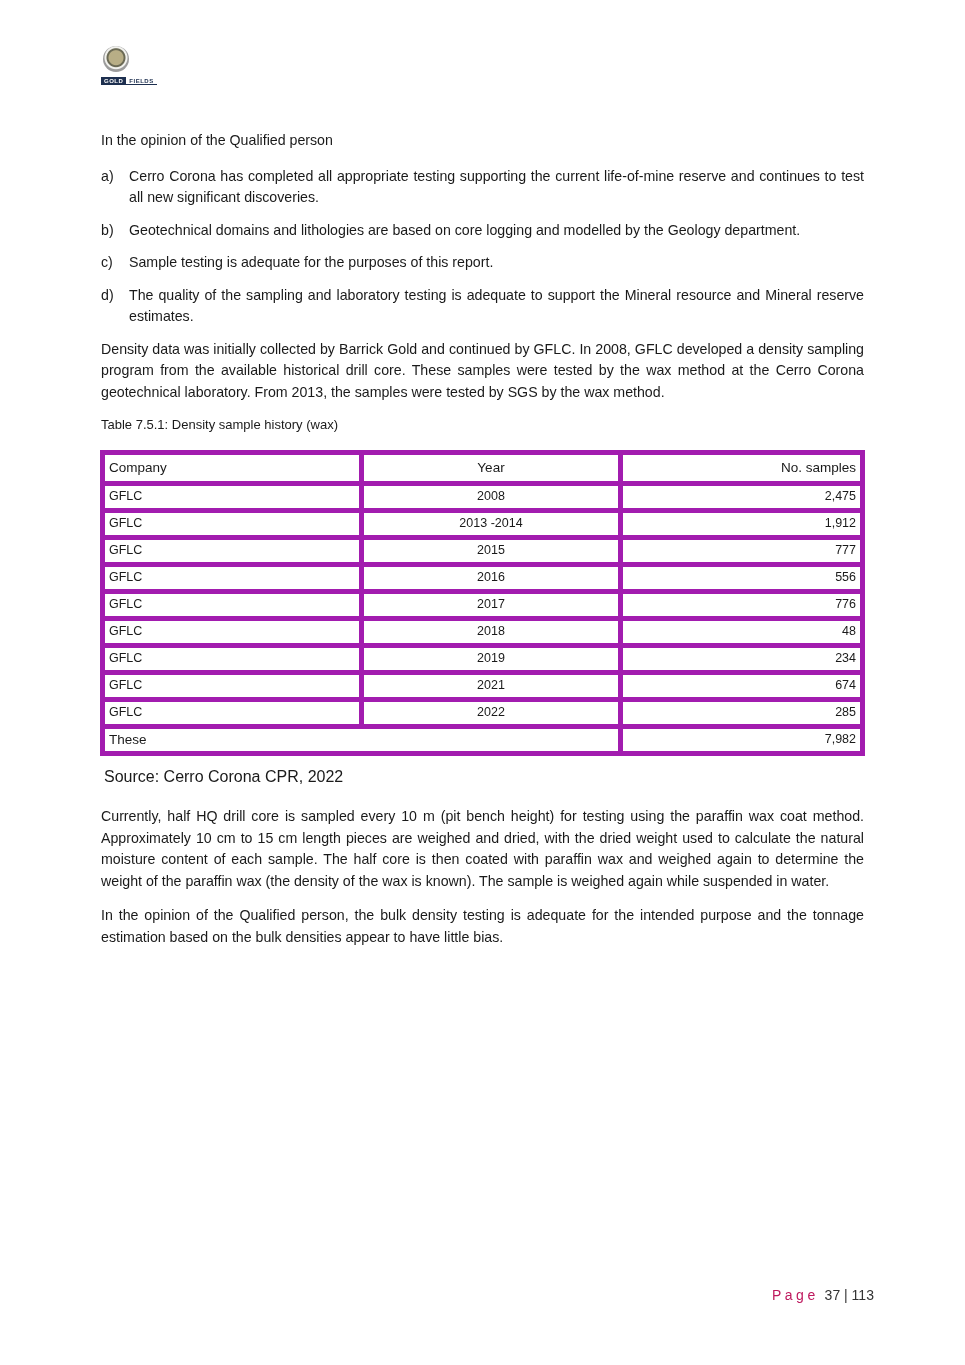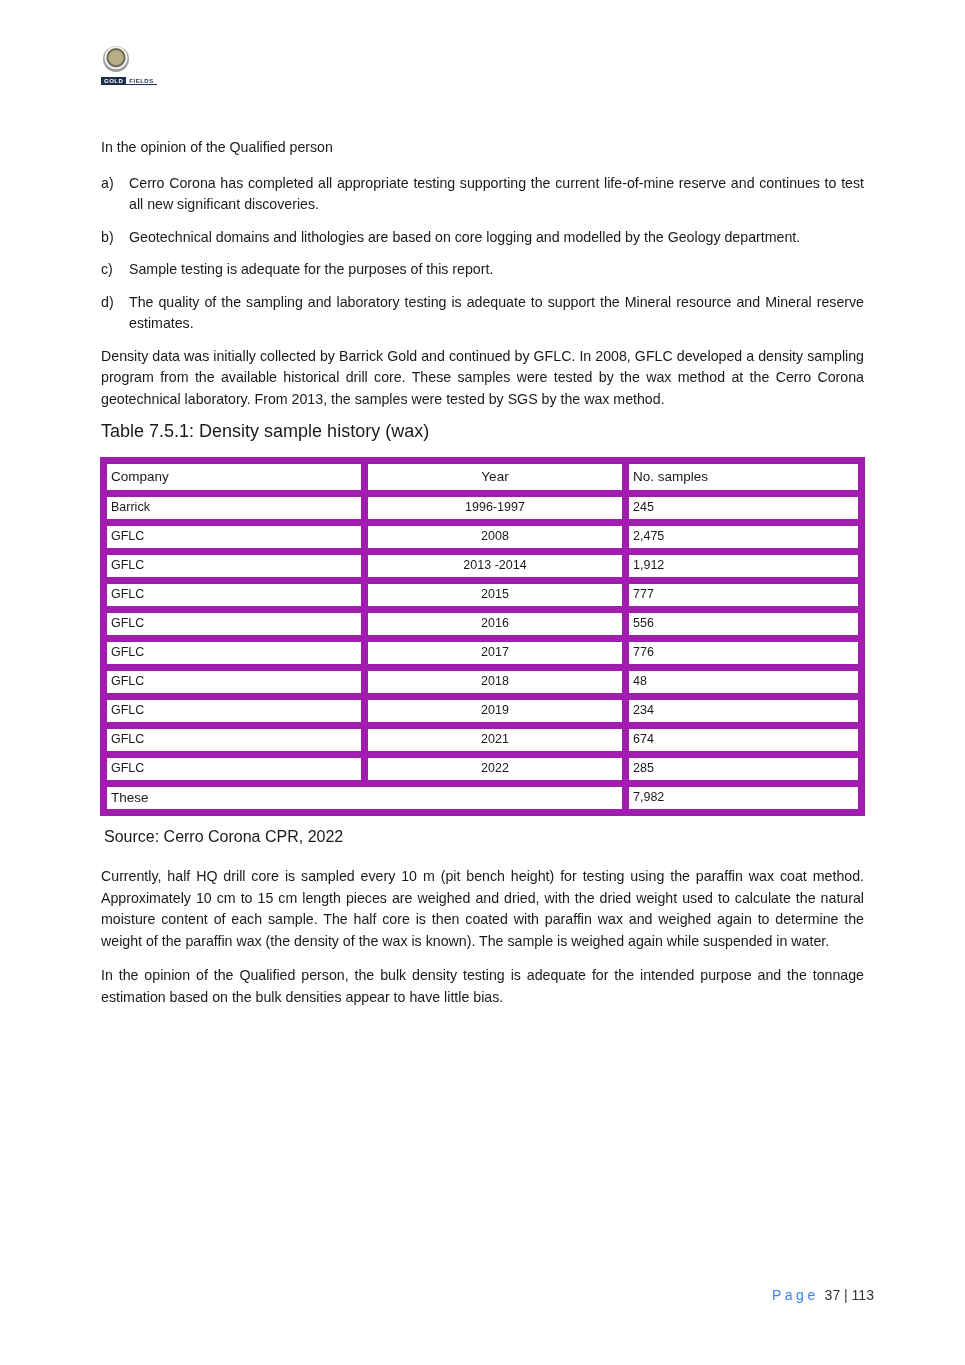--- a/index.html
+++ b/index.html
@@ -4,40 +4,40 @@
 <style>
   html, body { margin:0; padding:0; background:#ffffff; }
   body { width:965px; height:1365px; position:relative; overflow:hidden;
          font-family:"Liberation Sans", sans-serif; color:#1a1a1a; }
   .logo { position:absolute; left:101px; top:46px; width:66px; height:42px; }
   .logo .crest { position:absolute; left:2px; top:0; width:26px; height:26px; border-radius:50%;
                  background:radial-gradient(circle at 50% 45%, #b8ae86 0 7px, #6b6a55 8px 9px, #f2f2ee 10px 11px, #9c9c9c 12px 13px); }
   .logo .bar { position:absolute; left:0; top:31px; width:66px; height:8px; display:flex; }
   .logo .bar .gold { background:#1d2f4f; color:#fff; font-size:6px; font-weight:bold; letter-spacing:0.5px; padding:0 3px; line-height:8px; }
   .logo .bar .fields { color:#1d2f4f; font-size:6px; font-weight:bold; letter-spacing:0.5px; padding:0 3px; line-height:8px; border-bottom:1px solid #1d2f4f; }
-  .content { position:absolute; left:101px; top:137px; width:763px; font-size:14.2px; line-height:21.5px; }
+  .content { position:absolute; left:101px; top:130px; width:763px; font-size:14.2px; line-height:21.5px; }
   p { margin:0; text-align:justify; }
   .intro { margin-bottom:14px; }
   .list { margin:0; padding:0; list-style:none; }
   .list li { display:flex; margin-bottom:11px; }
   .list .mk { width:28px; flex:none; }
   .list .tx { flex:1; text-align:justify; }
   h2 { font-weight:normal; font-size:16.5px; margin:14px 0 12px 0; display:flex; }
   h2 .num { width:58px; }
   .para { margin-bottom:13px; }
-  .caption { font-size:18px; margin:-2px 0 14px 0; }
+  .caption { font-size:13px; margin:-2px 0 14px 0; }
   table { border-collapse:collapse; width:765px; margin-left:-1px; font-size:12.5px; }
-  td, th { border:7px solid #a21caf; height:22px; padding:0 4px; font-weight:normal; }
+  td, th { border:5px solid #a21caf; height:22px; padding:0 4px; font-weight:normal; }
   th { height:26px; font-size:13.5px; }
   .c1 { width:246px; text-align:left; }
   .c2 { width:246px; text-align:center; }
-  .c3 { text-align:left; }
+  .c3 { text-align:right; }
   .source { font-size:16px; margin:10px 0 19px 3px; }
   .footer { position:absolute; left:772px; top:1287px; font-size:14px; color:#333; }
-  .footer .pg { color:#3b82f6; letter-spacing:3.5px; margin-right:2px; }
+  .footer .pg { color:#be185d; letter-spacing:3.5px; margin-right:2px; }
 </style>
 </head>
 <body>
 
 <div class="logo">
   <div class="crest"></div>
   <div class="bar">
     <span class="gold">GOLD</span>
     <span class="fields">FIELDS</span>
   </div>
@@ -70,25 +70,20 @@
 
   <table>
     <thead>
       <tr>
         <th class="c1">Company</th>
         <th class="c2">Year</th>
         <th class="c3">No. samples</th>
       </tr>
     </thead>
     <tbody>
-      <tr>
-          <td class="c1">Barrick</td>
-          <td class="c2">1996-1997</td>
-          <td class="c3">245</td>
-        </tr>
       <tr>
           <td class="c1">GFLC</td>
           <td class="c2">2008</td>
           <td class="c3">2,475</td>
         </tr>
       <tr>
           <td class="c1">GFLC</td>
           <td class="c2">2013 -2014</td>
           <td class="c3">1,912</td>
         </tr>

